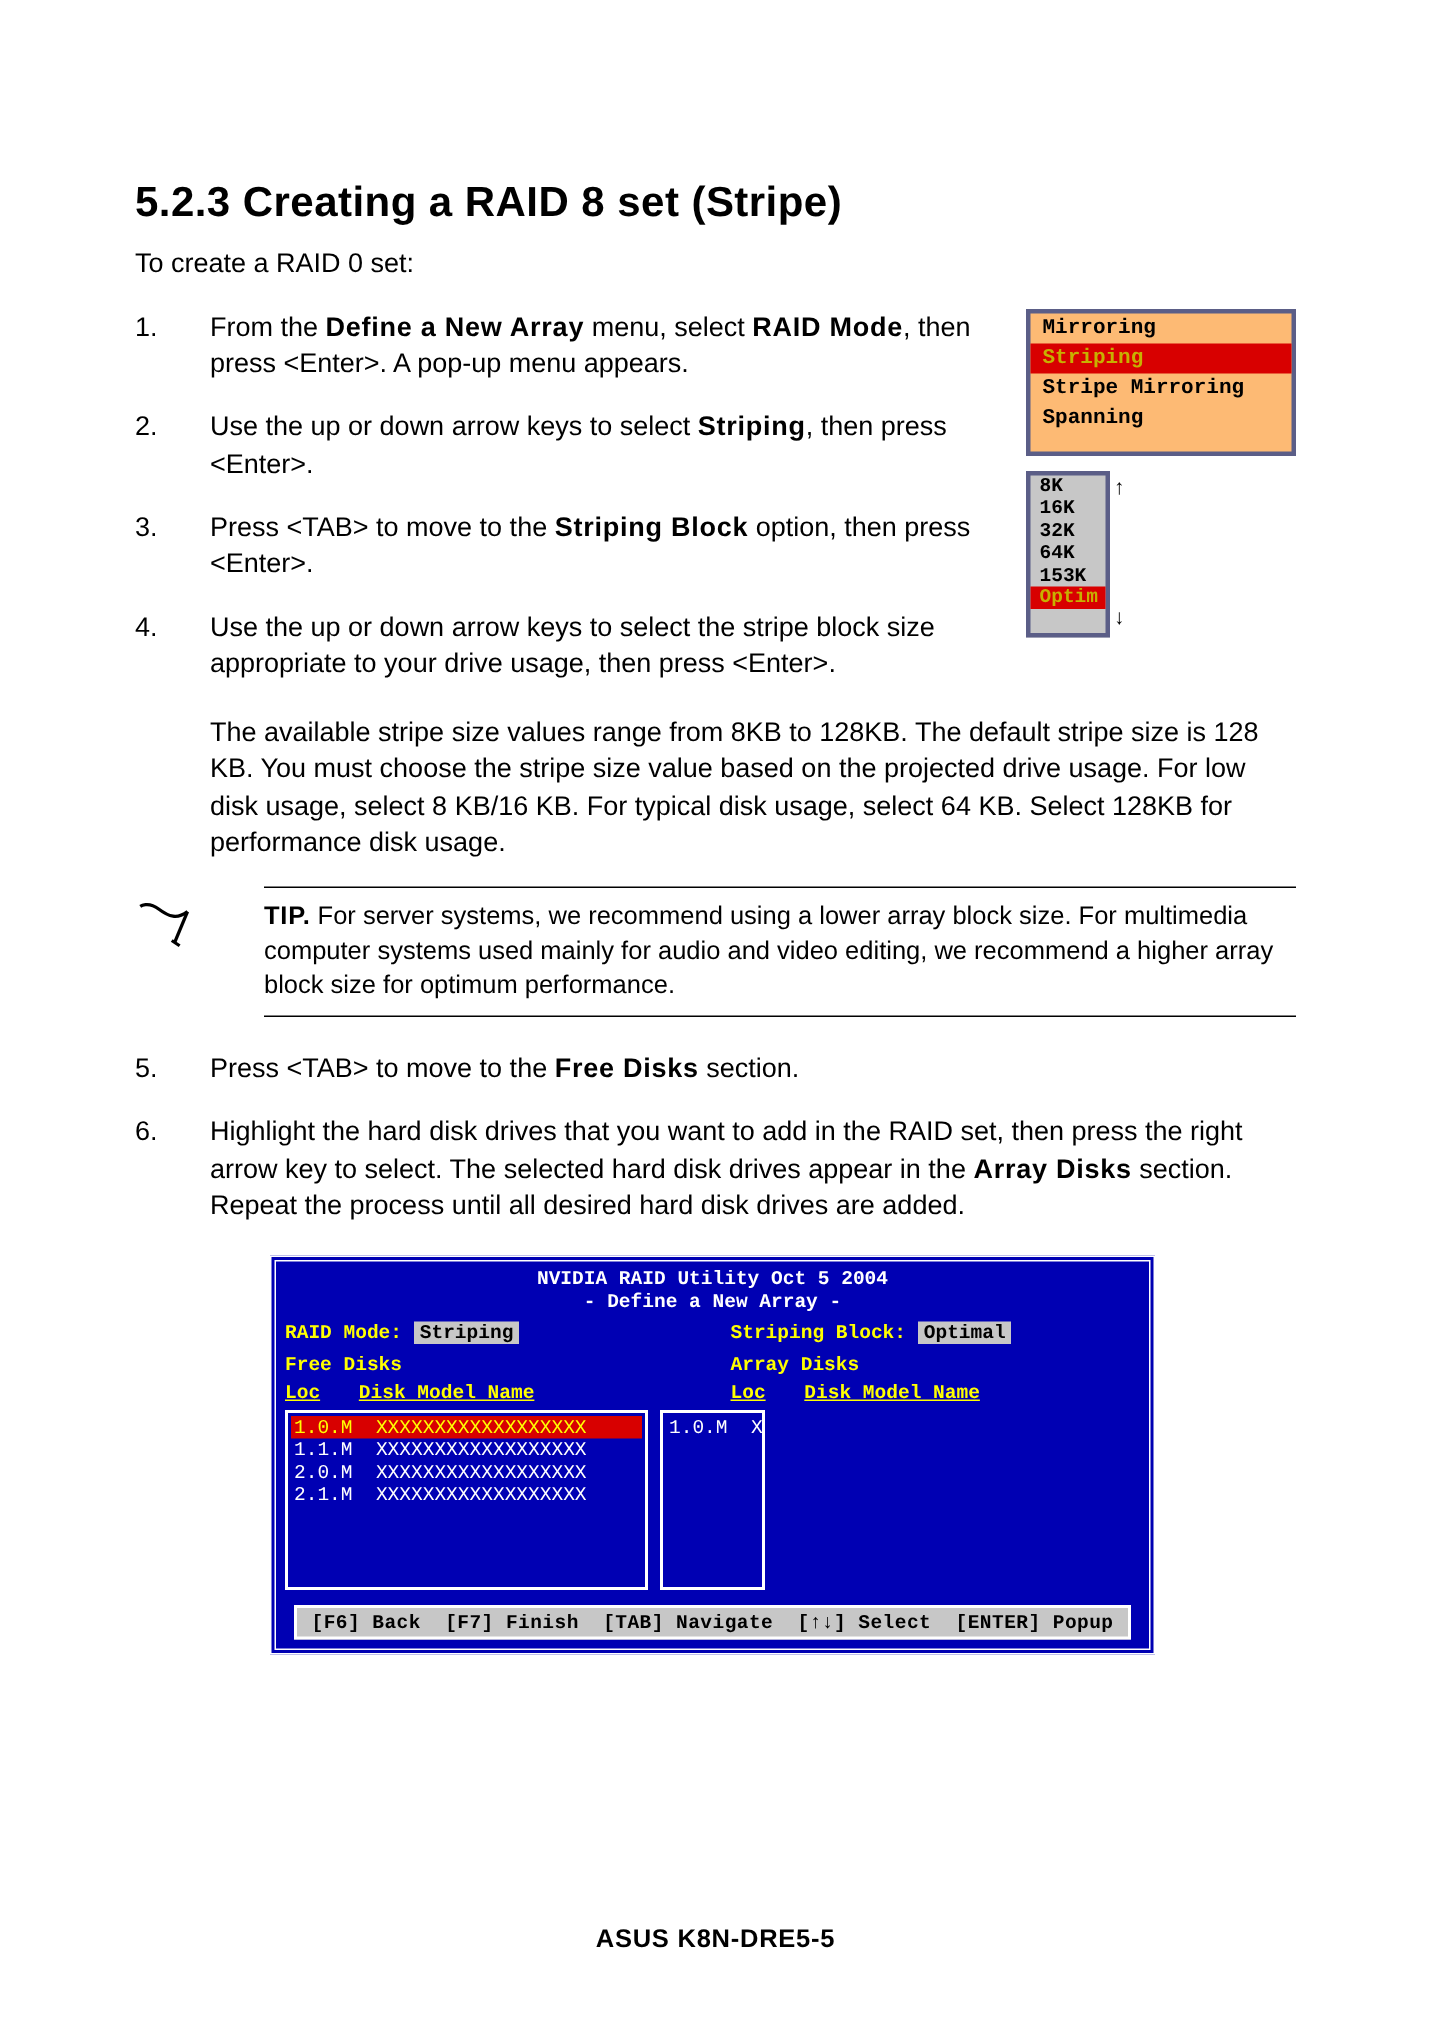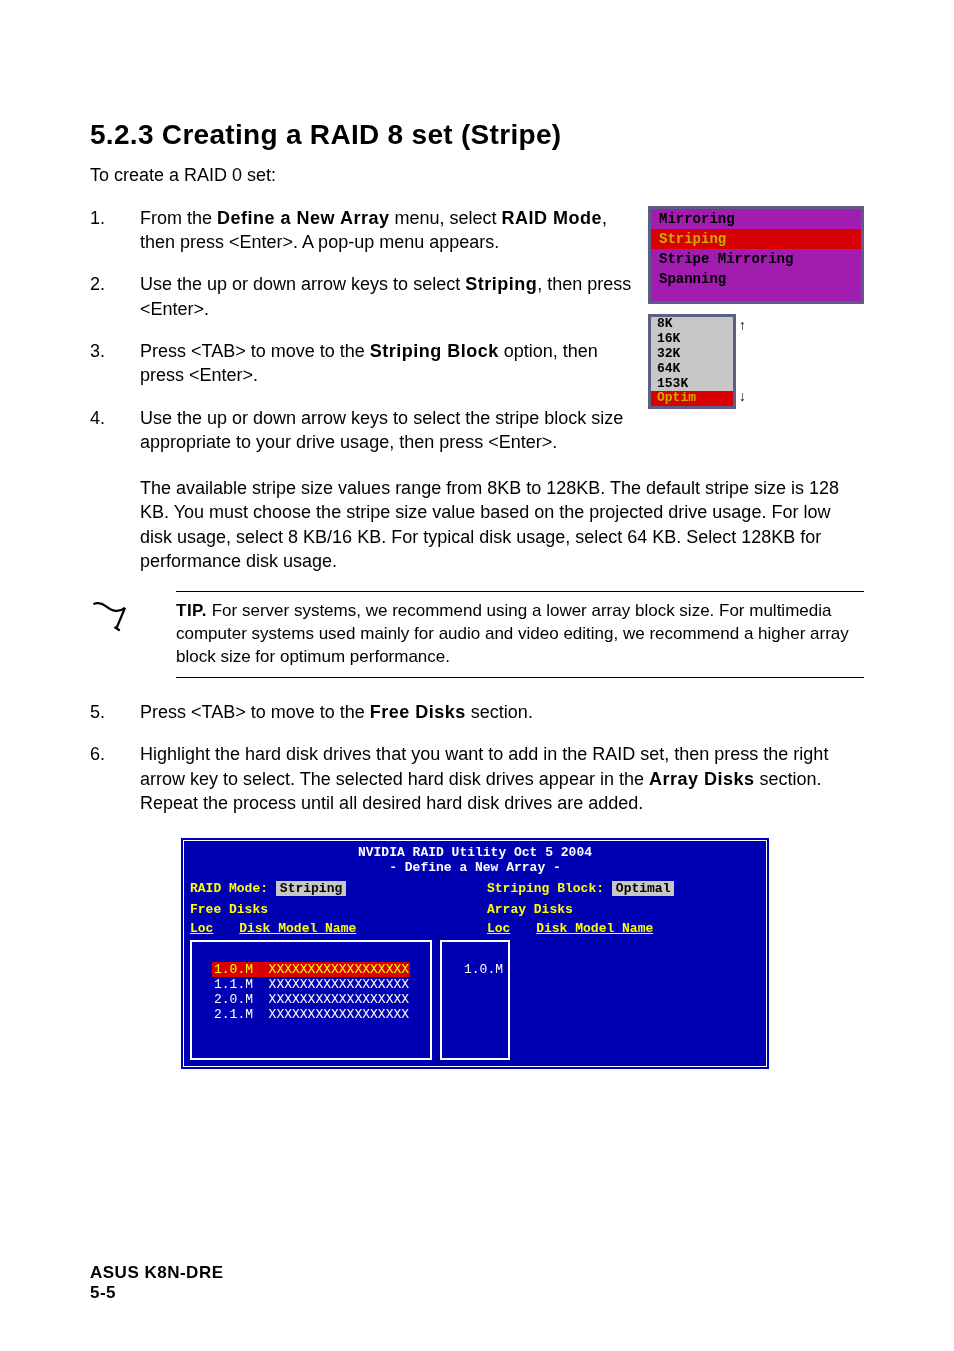--- a/index.html
+++ b/index.html
@@ -51,49 +51,49 @@
     float: right;
     margin-left: 12px;
     margin-bottom: 8px;
     display: flex;
     flex-direction: column;
     gap: 10px;
     align-items: flex-start;
   }
   .raid-mode-popup {
     border: 3px solid #5B5E87;
-    background: #a21caf;
+    background: #fdba74;
     font-family: "Courier New", monospace;
     font-size: 14px;
     font-weight: bold;
     color: #000;
     padding-bottom: 12px;
-    width: 216px;
+    width: 180px;
     box-sizing: border-box;
   }
   .raid-mode-popup .opt {
     padding: 2px 8px;
   }
   .raid-mode-popup .sel {
     background: #D80000;
     color: #C7B000;
   }
   .block-popup-wrap {
     display: flex;
     align-items: stretch;
   }
   .block-popup {
     border: 3px solid #5B5E87;
     background: #C7C7C7;
     font-family: "Courier New", monospace;
     font-size: 13px;
     font-weight: bold;
     color: #000;
-    padding-bottom: 0;
-    width: 88px;
+    padding-bottom: 16px;
+    width: 56px;
     position: relative;
     box-sizing: border-box;
   }
   .block-popup .opt {
     padding: 0 6px;
     line-height: 1.15;
   }
   .block-popup .sel {
     background: #D80000;
     color: #C7B000;
@@ -169,21 +169,21 @@
 
   .bios-lists {
     display: grid;
     grid-template-columns: 1fr 70px 1fr;
     gap: 8px;
     align-items: start;
     margin-top: 4px;
   }
   .bios-panel {
     border: 2px solid #fff;
-    padding: 20px;
+    padding: 2px;
     height: 120px;
     box-sizing: border-box;
     overflow: hidden;
   }
   .bios-panel .row-sel {
     background: #D80000;
     color: #FFFF00;
     padding: 0 2px;
     white-space: pre;
   }
@@ -215,21 +215,20 @@
   .page-footer {
     position: absolute;
     bottom: 48px;
     left: 90px;
     right: 90px;
     display: flex;
     justify-content: center;
     font-weight: 900;
     letter-spacing: 0.5px;
     font-size: 17px;
-    flex-direction: column;
   }
 </style>
 </head>
 <body>
 
 <div class="page">
 
   <h1 class="heading">5.2.3   Creating a RAID 8 set (Stripe)</h1>
   <div class="intro">To create a RAID 0 set:</div>
 
@@ -349,20 +348,23 @@
           <div class="row-sel">1.0.M  XXXXXXXXXXXXXXXXXX</div>
           <div class="row">1.1.M  XXXXXXXXXXXXXXXXXX</div>
           <div class="row">2.0.M  XXXXXXXXXXXXXXXXXX</div>
           <div class="row">2.1.M  XXXXXXXXXXXXXXXXXX</div>
         </div>
       <div class="bios-panel" id="array-disks">
           <div class="row">1.0.M  XXXXXXXXXXXXXXXXXX</div>
         </div>
     </div>
 
+    <div class="bios-footer">
+      <div class="bios-footer-inner">[F6] Back  [F7] Finish  [TAB] Navigate  [↑↓] Select  [ENTER] Popup</div>
+    </div>
   </div>
 
   <div class="page-footer">
     <span>ASUS K8N-DRE</span>
     <span>5-5</span>
   </div>
 
 </div>
 
 </body></html>

